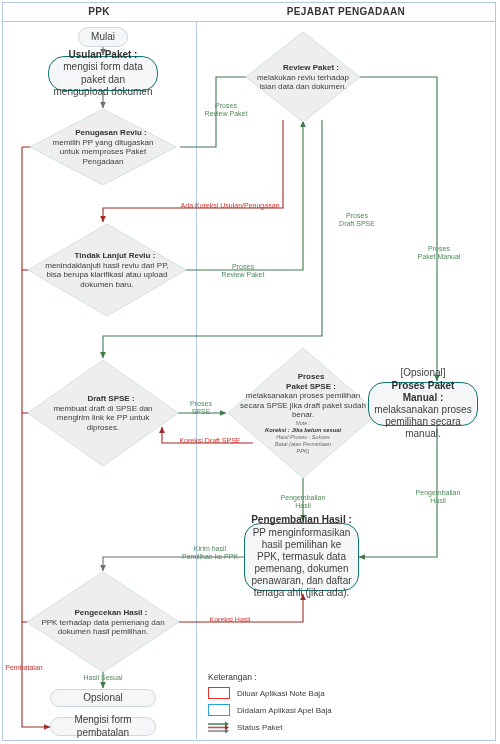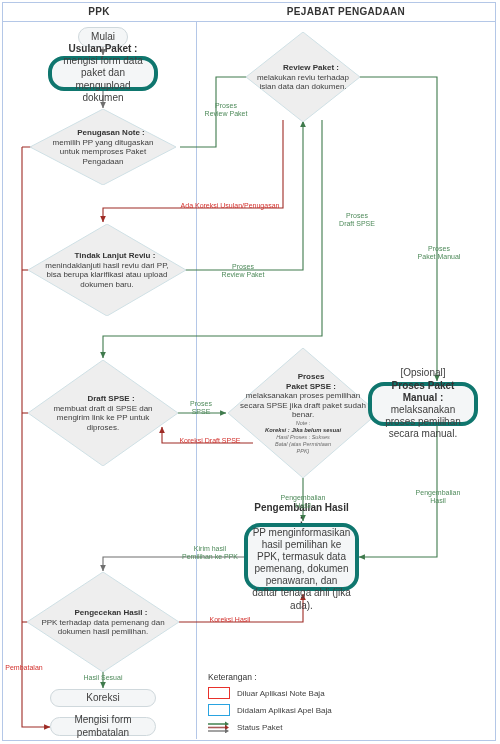--- a/index.html
+++ b/index.html
@@ -53,21 +53,21 @@
     position: absolute;
     box-sizing: border-box;
     display: flex;
     align-items: center;
     justify-content: center;
     text-align: center;
     color: #404040;
   }
   .box {
     background: #f4f6f7;
-    border: 4px solid #0f766e;
+    border: 1px solid #0f766e;
     border-radius: 16px;
     justify-content: center;
   }
   .pill {
     background: #f4f6f7;
     border: 1px solid #cfd8dc;
     border-radius: 12px;
   }
   .node .txt {
     line-height: 1.22;
@@ -221,21 +221,21 @@
       <b>Usulan Paket :</b><br>
       <span>mengisi form data paket dan mengupload dokumen</span>
     </div>
   </div>
 
   <div class="diamond-wrap" style="left:30px; top:109px; width:146px; height:76px;">
     <svg class="diamond-shape" viewBox="0 0 146 76" preserveAspectRatio="none">
       <polygon points="73,0 146,38 73,76 0,38" fill="#eeeeee" stroke="#cfe0e5" stroke-width="1"></polygon>
     </svg>
     <div class="diamond-label">
-      <b>Penugasan Note :</b><br>
+      <b>Penugasan Reviu :</b><br>
       <span>memilih PP yang ditugaskan untuk memproses Paket Pengadaan</span>
     </div>
   </div>
 
   <div class="diamond-wrap" style="left:246px; top:32px; width:114px; height:90px;">
     <svg class="diamond-shape" viewBox="0 0 114 90" preserveAspectRatio="none">
       <polygon points="57,0 114,45 57,90 0,45" fill="#eeeeee" stroke="#cfe0e5" stroke-width="1"></polygon>
     </svg>
     <div class="diamond-label" style="left:8%; width:84%;">
       <b>Review Paket :</b><br>
@@ -300,21 +300,21 @@
     <svg class="diamond-shape" viewBox="0 0 152 100" preserveAspectRatio="none">
       <polygon points="76,0 152,50 76,100 0,50" fill="#eeeeee" stroke="#cfe0e5" stroke-width="1"></polygon>
     </svg>
     <div class="diamond-label" style="left:8%; width:84%;">
       <b>Pengecekan Hasil :</b><br>
       <span>PPK terhadap data pemenang dan dokumen hasil pemilihan.</span>
     </div>
   </div>
 
   <div class="node pill" style="left:50px; top:689px; width:106px; height:18px;">
-    <div class="txt">Koreksi</div>
+    <div class="txt">Opsional</div>
   </div>
 
   <div class="node pill" style="left:50px; top:717px; width:106px; height:19px;">
     <div class="txt">Mengisi form pembatalan</div>
   </div>
 
   <div class="lbl lbl-green" style="left:200px; top:102px; width:52px;">Proses<br>Review Paket</div>
 
   <div class="lbl lbl-red" style="left:175px; top:202px; width:110px;">Ada Koreksi Usulan/Penugasan</div>
 

